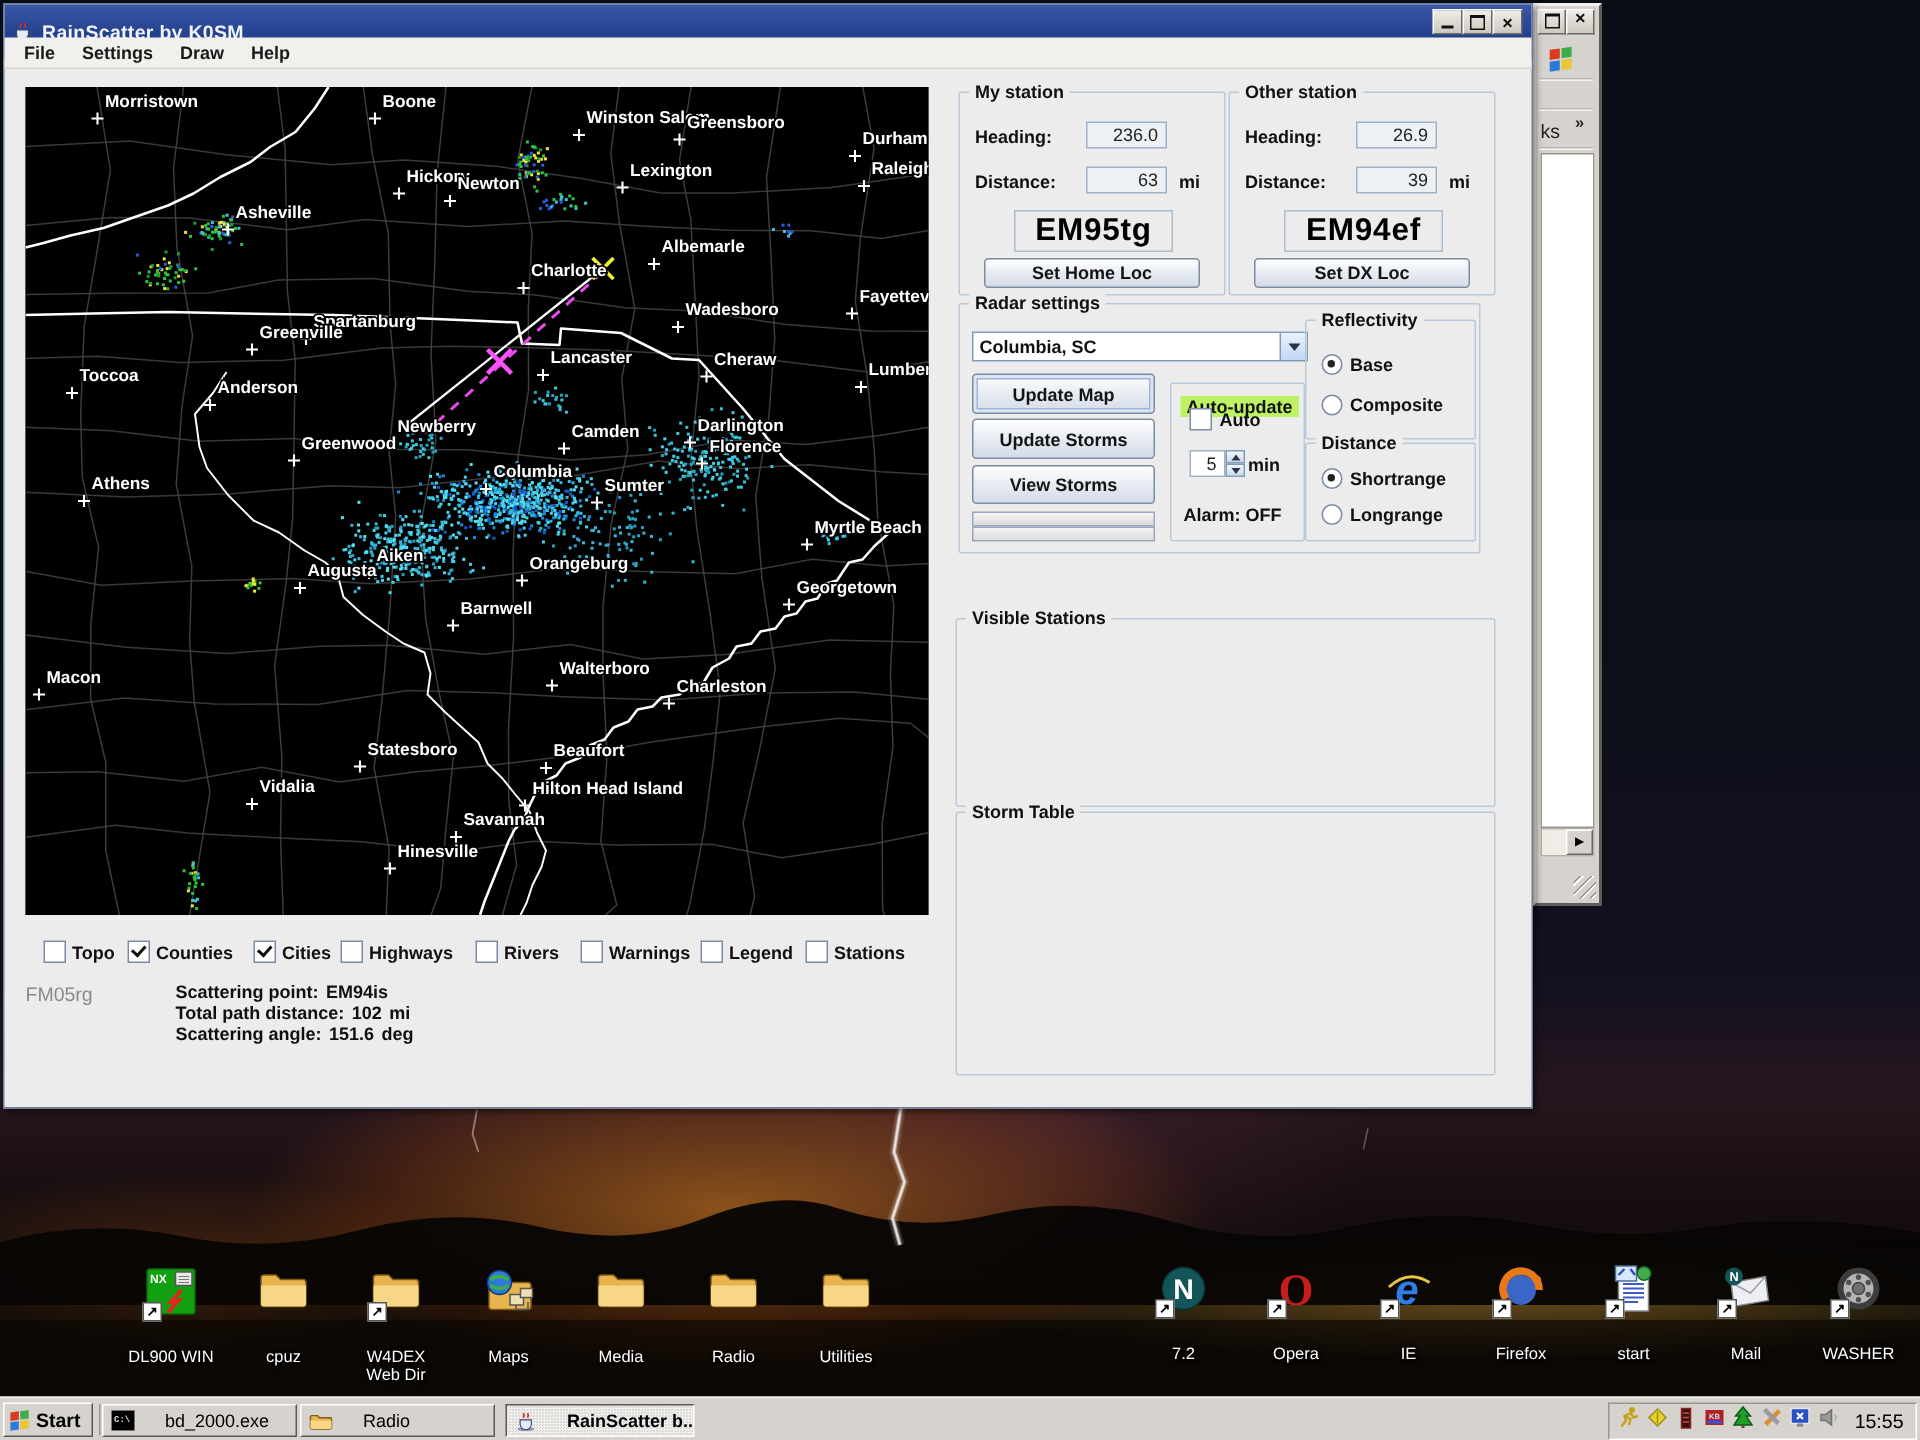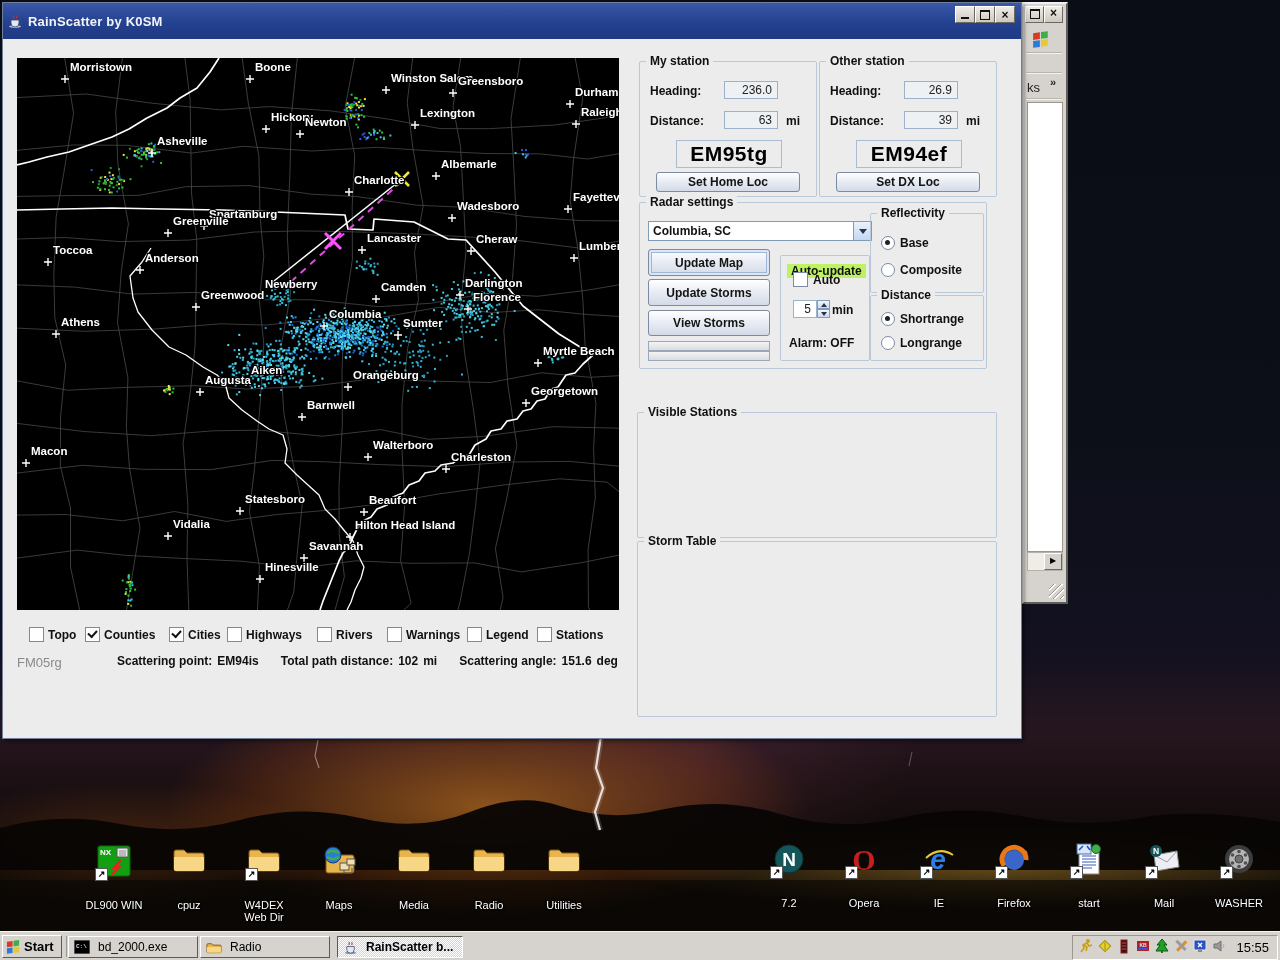--- a/index.html
+++ b/index.html
@@ -73,21 +73,21 @@
         background:linear-gradient(#eaf2fd,#c3d6f2);display:flex;align-items:center;justify-content:center;}
   .tri-d{width:0;height:0;border-left:4px solid transparent;border-right:4px solid transparent;border-top:5px solid #28344a;}
   .cb{display:inline-block;width:13px;height:13px;background:#fff;border:1px solid #7a8aa5;position:relative;flex:none;}
   .cb.checked::after{content:"";position:absolute;left:2px;top:2px;width:7px;height:4px;
       border-left:2px solid #111;border-bottom:2px solid #111;transform:rotate(-48deg);}
   .rb{display:inline-block;width:12px;height:12px;border-radius:50%;background:#fff;border:1px solid #7a8aa5;position:relative;flex:none;}
   .rb.sel::after{content:"";position:absolute;left:3px;top:3px;width:5px;height:5px;border-radius:50%;background:#222;}
   .optrow{position:absolute;display:flex;align-items:center;gap:5px;font-size:12px;font-weight:bold;color:#101010;}
   .pbar{position:absolute;height:8px;border:1px solid #9aa8bc;background:linear-gradient(#f4f4f4,#dcdcdc);}
   .layer{position:absolute;top:624px;display:flex;align-items:center;gap:4px;font-size:12px;font-weight:bold;color:#101010;}
-  #statusrow{position:absolute;left:114px;top:651px;display:flex;font-size:12px;font-weight:bold;color:#101010;}
+  #statusrow{position:absolute;left:114px;top:651px;display:flex;font-size:12px;font-weight:bold;color:#101010;flex-direction:column;}
   #statusrow .seg{margin-right:22px;white-space:nowrap;}
   #statusrow .val{margin-left:5px;}
   #fm05{position:absolute;left:14px;top:652px;font-size:13px;color:#8a8a8a;}
   .spinb{position:absolute;width:13px;height:9px;background:linear-gradient(#f2f6fc,#cdd9ec);
          border:1px solid #7f9db9;box-sizing:border-box;display:flex;align-items:center;justify-content:center;}
   .tri-u6{width:0;height:0;border-left:3px solid transparent;border-right:3px solid transparent;border-bottom:4px solid #28344a;}
   .tri-d6{width:0;height:0;border-left:3px solid transparent;border-right:3px solid transparent;border-top:4px solid #28344a;}
 
   
   .winbtn{position:absolute;width:18px;height:15px;background:linear-gradient(#efece6,#cdc9c0);
@@ -95,21 +95,21 @@
   .glyph-min{width:8px;height:2px;background:#111;margin-top:7px;}
   .glyph-max{width:8px;height:7px;border:1px solid #111;border-top:2px solid #111;}
   .glyph-x{font-size:12px;font-weight:bold;color:#111;line-height:10px;}
 
   
   #taskbar{left:0;top:931px;width:1280px;height:29px;background:#d6d3ce;border-top:1px solid #f4f3ef;}
   #startbtn{position:absolute;left:2px;top:3px;width:60px;height:23px;background:#d6d3ce;
             border:1px solid;border-color:#fff #5c5a55 #5c5a55 #fff;display:flex;align-items:center;gap:3px;
             font-size:13px;font-weight:bold;color:#000;padding-left:3px;box-sizing:border-box;}
   .taskitem{position:absolute;top:4px;height:22px;background:#d6d3ce;border:1px solid;
-            border-color:#fff #5c5a55 #5c5a55 #fff;display:flex;align-items:center;gap:8px;
+            border-color:#fff #5c5a55 #5c5a55 #fff;display:flex;align-items:center;gap:20px;
             font-size:12px;color:#000;padding:0 5px;box-sizing:border-box;overflow:hidden;white-space:nowrap;}
   .taskitem.active{border-color:#5c5a55 #fff #fff #5c5a55;font-weight:bold;
             background:repeating-conic-gradient(#ffffff 0% 25%,#d6d3ce 0% 50%) 0 0/2px 2px;}
   #traybar{position:absolute;right:2px;top:3px;height:23px;border:1px solid;border-color:#9a978f #fff #fff #9a978f;
            display:flex;align-items:center;gap:3px;padding:0 8px 0 5px;}
   #clock{font-size:13px;color:#000;margin-left:6px;}
   .trayico{width:16px;height:16px;flex:none;}
   .tsep{position:absolute;left:66px;top:4px;width:3px;height:21px;border-left:1px solid #9a978f;border-right:1px solid #fff;}
 </style>
 </head>
@@ -289,20 +289,26 @@
   <div class="winbtn" style="left:952px;top:3px;">
       <span class="glyph-min"></span>
     </div>
   <div class="winbtn" style="left:972px;top:3px;">
       <span class="glyph-max"></span>
     </div>
   <div class="winbtn" style="left:992px;top:3px;">
       <span class="glyph-x">×</span>
     </div>
 
+  <div id="menubar">
+      <span class="menu-item">File</span>
+      <span class="menu-item">Settings</span>
+      <span class="menu-item">Draw</span>
+      <span class="menu-item">Help</span>
+    </div>
 
   <div id="map" class="abs"><svg width="602" height="552" viewBox="0 0 602 552">
         <rect x="0" y="0" width="602" height="552" fill="#000"></rect>
         <path d="M47.7,0 L56.6,55.5 L46.5,116.8 L39.1,159.4 L36.8,217.1 L37.8,259.9 L48.7,306.9 L43.5,358.9 L43.4,408.0 L53.5,450.0 L53.5,509.1 L62.6,552.0" stroke="#474747" fill="none" stroke-width="1" opacity="0.85"></path>
         <path d="M105.4,0 L98.7,54.0 L100.9,106.4 L111.4,165.9 L104.3,213.0 L100.5,264.7 L110.9,319.7 L109.4,369.5 L112.5,409.9 L123.0,470.2 L113.9,525.7 L109.5,552.0" stroke="#474747" fill="none" stroke-width="1" opacity="0.85"></path>
         <path d="M167.9,0 L173.1,41.3 L173.8,84.9 L174.6,136.1 L179.8,182.3 L179.1,229.1 L178.1,287.8 L173.7,330.8 L166.1,385.8 L170.9,446.3 L170.0,500.9 L171.8,552.0" stroke="#474747" fill="none" stroke-width="1" opacity="0.85"></path>
         <path d="M225.2,0 L231.2,44.4 L241.9,97.9 L243.0,157.7 L246.8,198.2 L242.4,243.3 L246.8,286.0 L243.0,347.9 L237.6,409.3 L232.4,453.6 L242.4,507.6 L240.5,552.0" stroke="#474747" fill="none" stroke-width="1" opacity="0.85"></path>
         <path d="M280.3,0 L274.4,57.1 L272.9,116.4 L270.3,177.6 L273.6,236.1 L263.0,294.5 L266.8,354.7 L276.0,405.2 L285.2,447.0 L280.5,492.4 L276.8,534.1 L270.4,552.0" stroke="#474747" fill="none" stroke-width="1" opacity="0.85"></path>
         <path d="M337.6,0 L328.1,49.2 L337.7,97.3 L335.2,148.1 L335.4,201.7 L327.3,253.7 L325.0,312.8 L325.4,366.5 L322.0,428.1 L322.2,475.9 L327.4,518.6 L318.0,552.0" stroke="#474747" fill="none" stroke-width="1" opacity="0.85"></path>
         <path d="M395.7,0 L390.2,44.2 L396.0,90.9 L406.2,147.9 L397.5,194.5 L401.5,241.5 L390.6,290.5 L385.0,346.2 L385.0,391.1 L387.7,446.1 L383.6,502.7 L394.2,545.3 L386.7,552.0" stroke="#474747" fill="none" stroke-width="1" opacity="0.85"></path>

